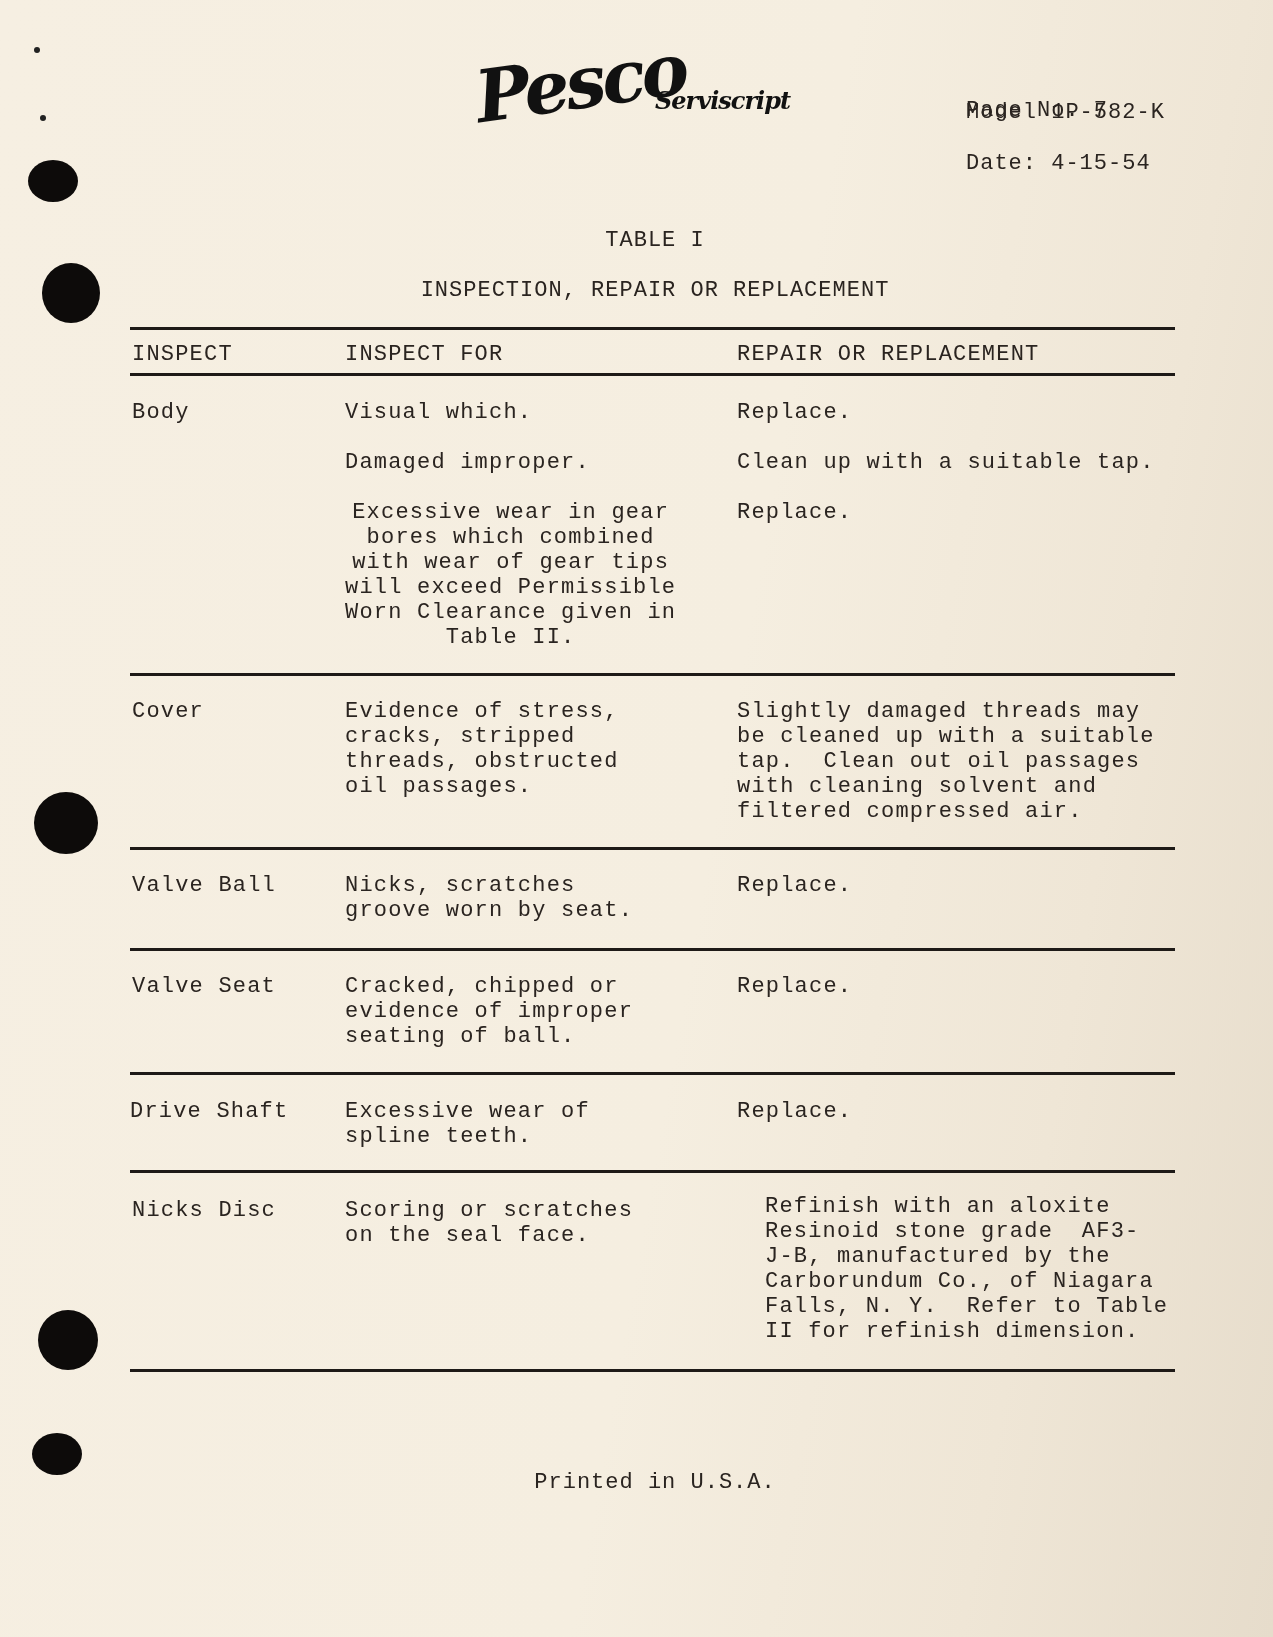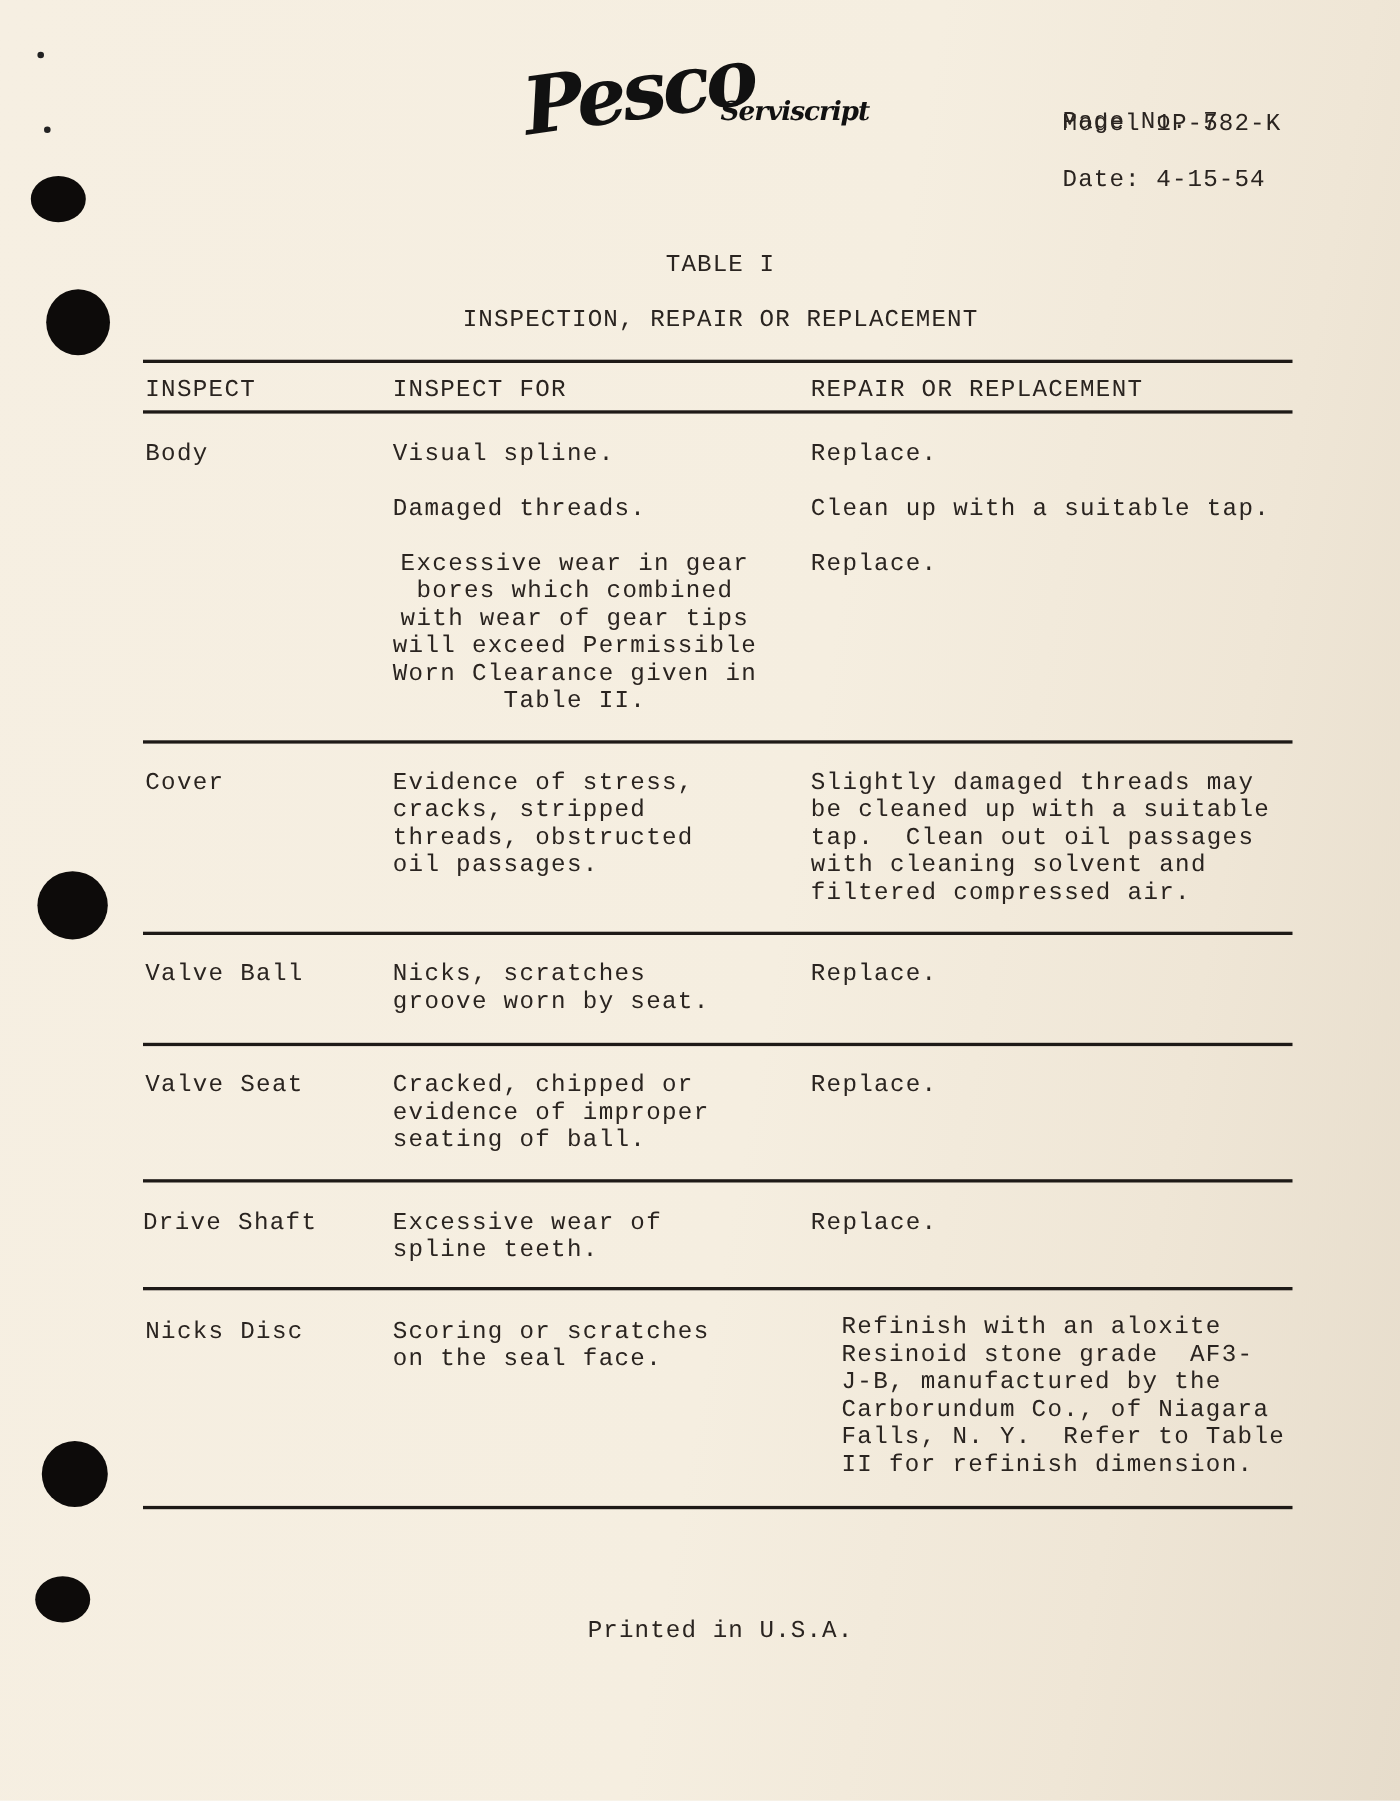--- a/index.html
+++ b/index.html
@@ -11,21 +11,21 @@
   }
   .hole { position:absolute; border-radius:50%; background:#0d0b0a; }
   .dot { position:absolute; border-radius:50%; background:#222; }
   .logo { position:absolute; left:475px; top:40px; font-family:"DejaVu Serif", serif; font-style:italic; font-weight:bold; color:#111; }
   .logo .pesco { font-size:72px; transform:rotate(-8deg); display:inline-block; letter-spacing:-4px; }
   .logo .serv { position:absolute; left:180px; top:46px; font-size:24px; white-space:nowrap; letter-spacing:-1px; }
   .meta { position:absolute; left:966px; font-size:22px; letter-spacing:1px; white-space:nowrap; }
   .center { position:absolute; left:0; width:1310px; text-align:center; font-size:22px; letter-spacing:1px; }
   .rule { position:absolute; left:130px; width:1045px; height:3px; background:#1e1a17; }
   .cell { position:absolute; font-size:22px; line-height:25px; letter-spacing:1.2px; white-space:pre; }
-  .c1 { left:132px; } .c2 { left:357px; } .c3 { left:737px; }
+  .c1 { left:132px; } .c2 { left:345px; } .c3 { left:737px; }
 </style>
 </head>
 <body>
 
 <div class="hole" style="left:28px;top:160px;width:50px;height:42px;"></div>
 <div class="hole" style="left:42px;top:263px;width:58px;height:60px;"></div>
 <div class="hole" style="left:34px;top:792px;width:64px;height:62px;"></div>
 <div class="hole" style="left:38px;top:1310px;width:60px;height:60px;"></div>
 <div class="hole" style="left:32px;top:1433px;width:50px;height:42px;"></div>
 <div class="dot" style="left:34px;top:47px;width:6px;height:6px;"></div>
@@ -43,23 +43,23 @@
 <div class="center" style="top:228px;">TABLE I</div>
 <div class="center" style="top:278px;">INSPECTION, REPAIR OR REPLACEMENT</div>
 
 <div class="rule" style="top:327px;"></div>
 <div class="cell c1" style="top:342px;">INSPECT</div>
 <div class="cell c2" style="top:342px;">INSPECT FOR</div>
 <div class="cell c3" style="top:342px;">REPAIR OR REPLACEMENT</div>
 <div class="rule" style="top:373px;"></div>
 
 <div class="cell c1" style="top:400px;">Body</div>
-<div class="cell c2" style="top:400px;">Visual spline.</div>
+<div class="cell c2" style="top:400px;">Visual which.</div>
 <div class="cell c3" style="top:400px;">Replace.</div>
-<div class="cell c2" style="top:450px;">Damaged threads.</div>
+<div class="cell c2" style="top:450px;">Damaged improper.</div>
 <div class="cell c3" style="top:450px;">Clean up with a suitable tap.</div>
 <div class="cell c2" style="top:500px;text-align:center;">Excessive wear in gear
 bores which combined
 with wear of gear tips
 will exceed Permissible
 Worn Clearance given in
 Table II.</div>
 <div class="cell c3" style="top:500px;">Replace.</div>
 <div class="rule" style="top:673px;"></div>
 

